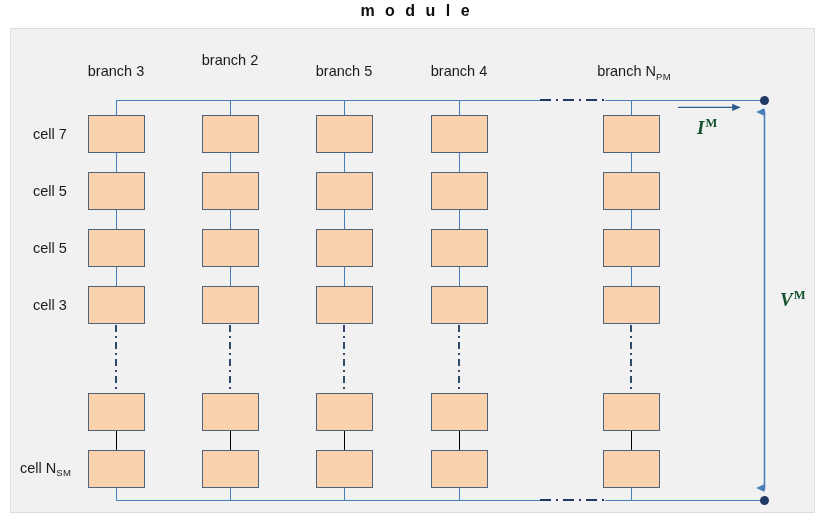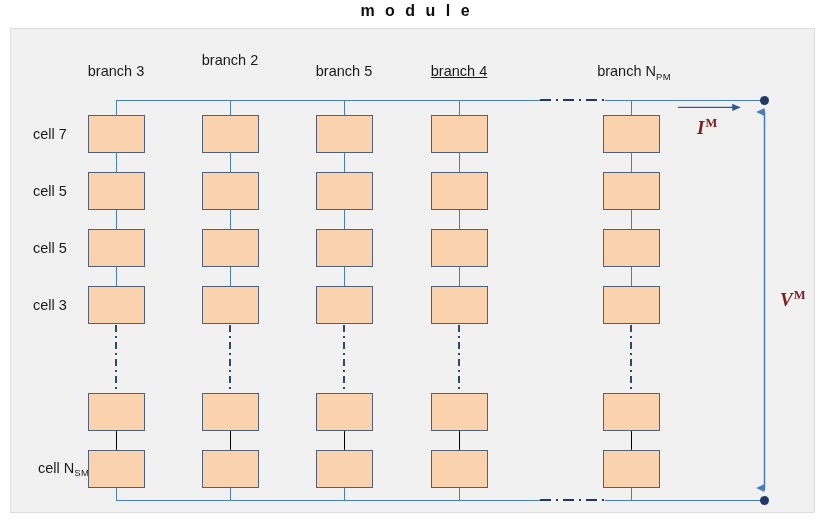--- a/index.html
+++ b/index.html
@@ -142,21 +142,21 @@
   
   .arrow-svg { position: absolute; overflow: visible; }
 
   
   .math-label {
     position: absolute;
     font-family: "Liberation Serif", serif;
     font-size: 19px;
     font-weight: bold;
     font-style: italic;
-    color: #7f1d1d;
+    color: #14532d;
     white-space: nowrap;
   }
   .math-label sup {
     font-size: 12.5px;
     font-style: normal;
     font-weight: bold;
     vertical-align: super;
     margin-left: 1px;
   }
 </style>
@@ -165,28 +165,28 @@
 
 <div id="stage">
 
   <div id="title">m o d u l e</div>
 
   <div id="module-panel"></div>
 
   <div class="branch-label" style="left:116px; top:63px;">branch 3</div>
   <div class="branch-label" style="left:230px; top:52px;">branch 2</div>
   <div class="branch-label" style="left:344px; top:63px;">branch 5</div>
-  <div class="branch-label" style="left:459px; top:63px;text-decoration:underline;">branch 4</div>
+  <div class="branch-label" style="left:459px; top:63px;">branch 4</div>
   <div class="branch-label" style="left:634px; top:63px;"><span>branch  N</span><sub>PM</sub></div>
 
   <div class="cell-label" style="left:33px; top:134px;">cell 7</div>
   <div class="cell-label" style="left:33px; top:191px;">cell 5</div>
   <div class="cell-label" style="left:33px; top:248px;">cell 5</div>
   <div class="cell-label" style="left:33px; top:305px;">cell 3</div>
-  <div class="cell-label" style="left:20px; top:469px;margin-left:18px;"><span>cell N</span><sub>SM</sub></div>
+  <div class="cell-label" style="left:20px; top:469px;"><span>cell N</span><sub>SM</sub></div>
 
   <div class="wire-v" style="left:116px; top:100px;  height:15px;"></div>
   <div class="cell-box" style="left:88px;  top:115px;"></div>
   <div class="wire-v" style="left:116px; top:153px;  height:19px;"></div>
   <div class="cell-box" style="left:88px;  top:172px;"></div>
   <div class="wire-v" style="left:116px; top:210px;  height:19px;"></div>
   <div class="cell-box" style="left:88px;  top:229px;"></div>
   <div class="wire-v" style="left:116px; top:267px;  height:19px;"></div>
   <div class="cell-box" style="left:88px;  top:286px;"></div>
   <div class="wire-dashdot-v" style="left:115px; top:325px; height:67px;"></div>

